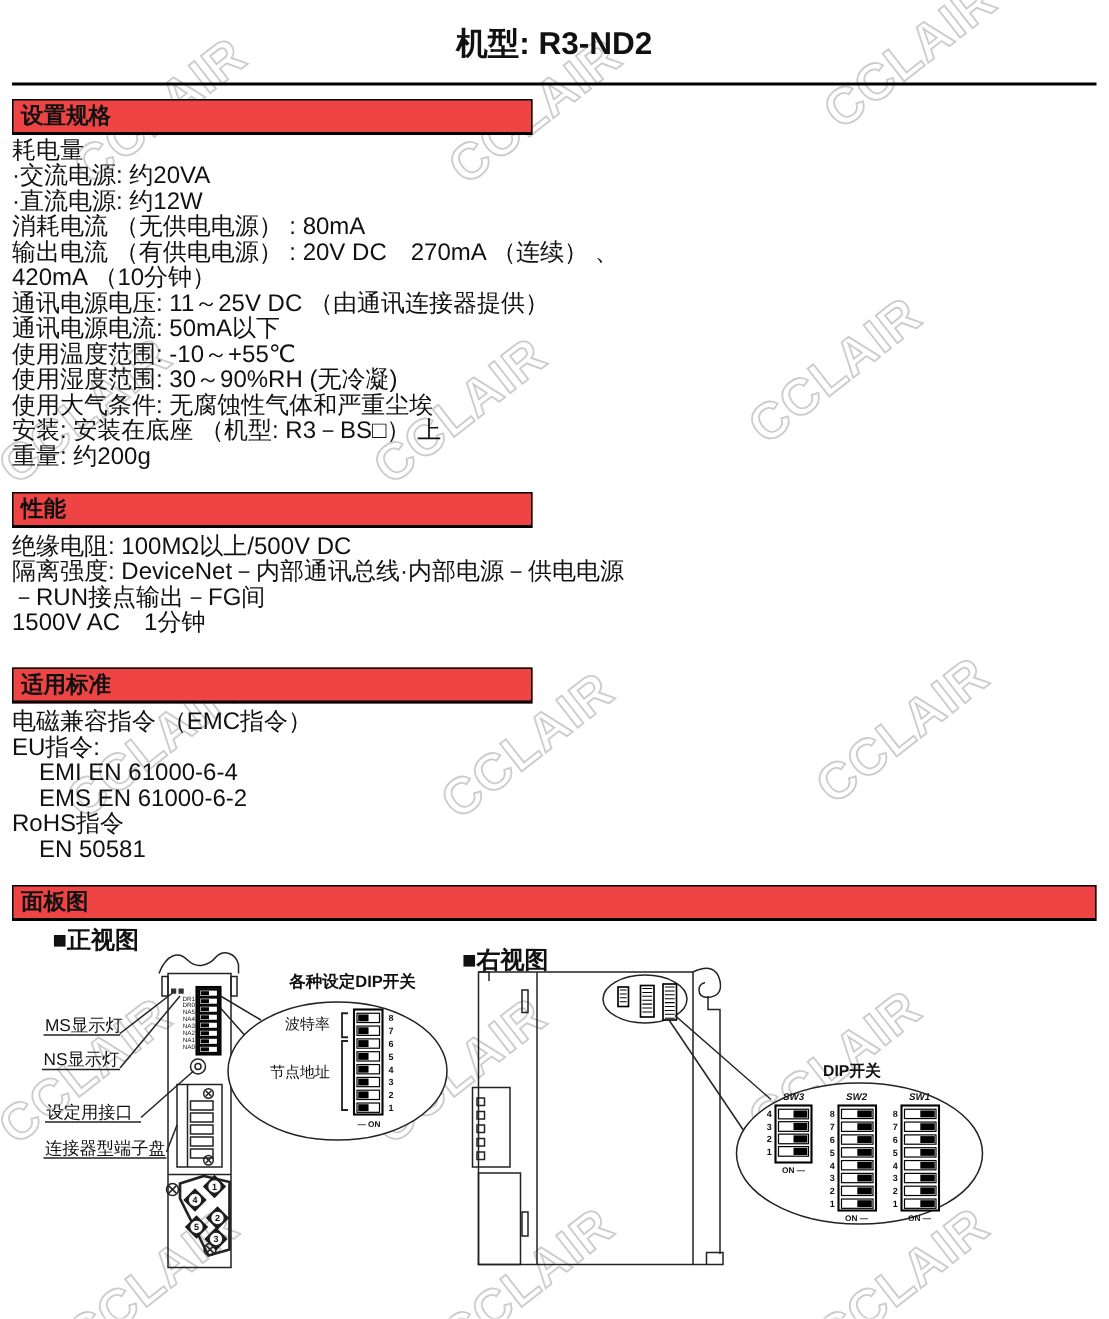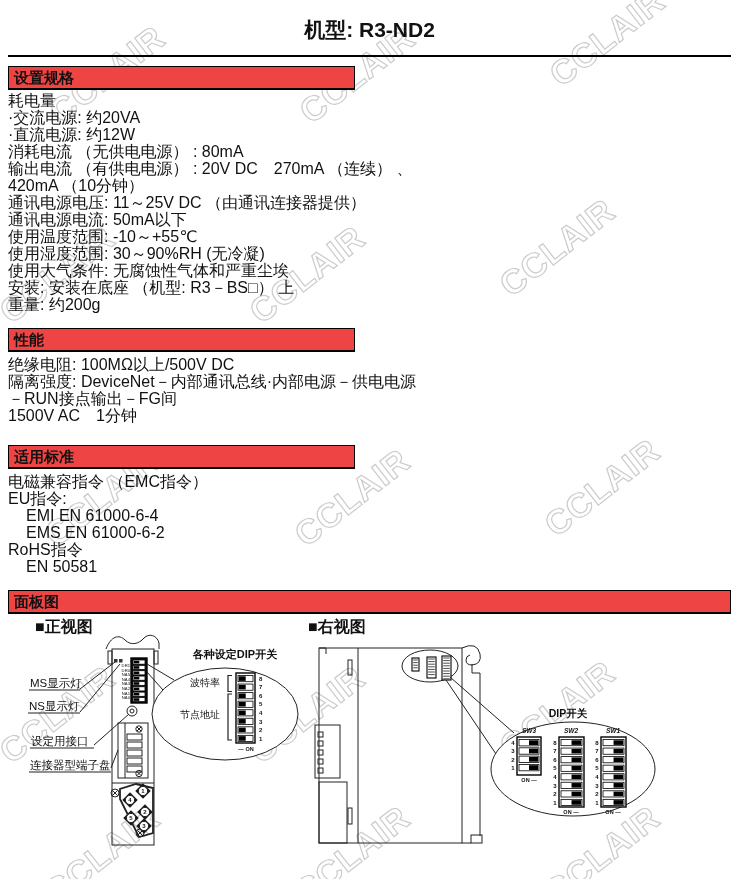--- a/index.html
+++ b/index.html
@@ -35,21 +35,21 @@
   .lines div{white-space:pre;}
   .lines .indent{padding-left:18px;}
   .specs-lines{margin-top:2px;}
   .perf-bar{margin-top:15px;}
   .perf-lines{margin-top:4px;}
   .std-bar{margin-top:21px;}
   .std-lines{margin-top:4px;}
   .panel-bar{margin-top:15px;}
   .view-labels{position:relative;height:14px;margin-top:3px;font-size:16px;font-weight:bold;}
   .vl-left{position:absolute;left:27px;top:0;}
-  .vl-right{position:absolute;left:300px;top:0;}
+  .vl-right{position:absolute;left:300px;top:13px;}
   .panel-area{position:relative;height:246px;margin-top:2px;}
   .panel-area svg{position:absolute;top:0;}
   svg text{fill:#111;stroke:none;}
 </style>
 </head>
 <body>
 
 <div class="watermark-layer" id="wm-layer">
     <div class="wm" style="left: 40px; top: 55px; -webkit-text-stroke: 1.2px rgb(204, 204, 204);">CCLAIR</div>
     <div class="wm" style="left: 290px; top: 55px; -webkit-text-stroke: 1.2px rgb(204, 204, 204);">CCLAIR</div>

